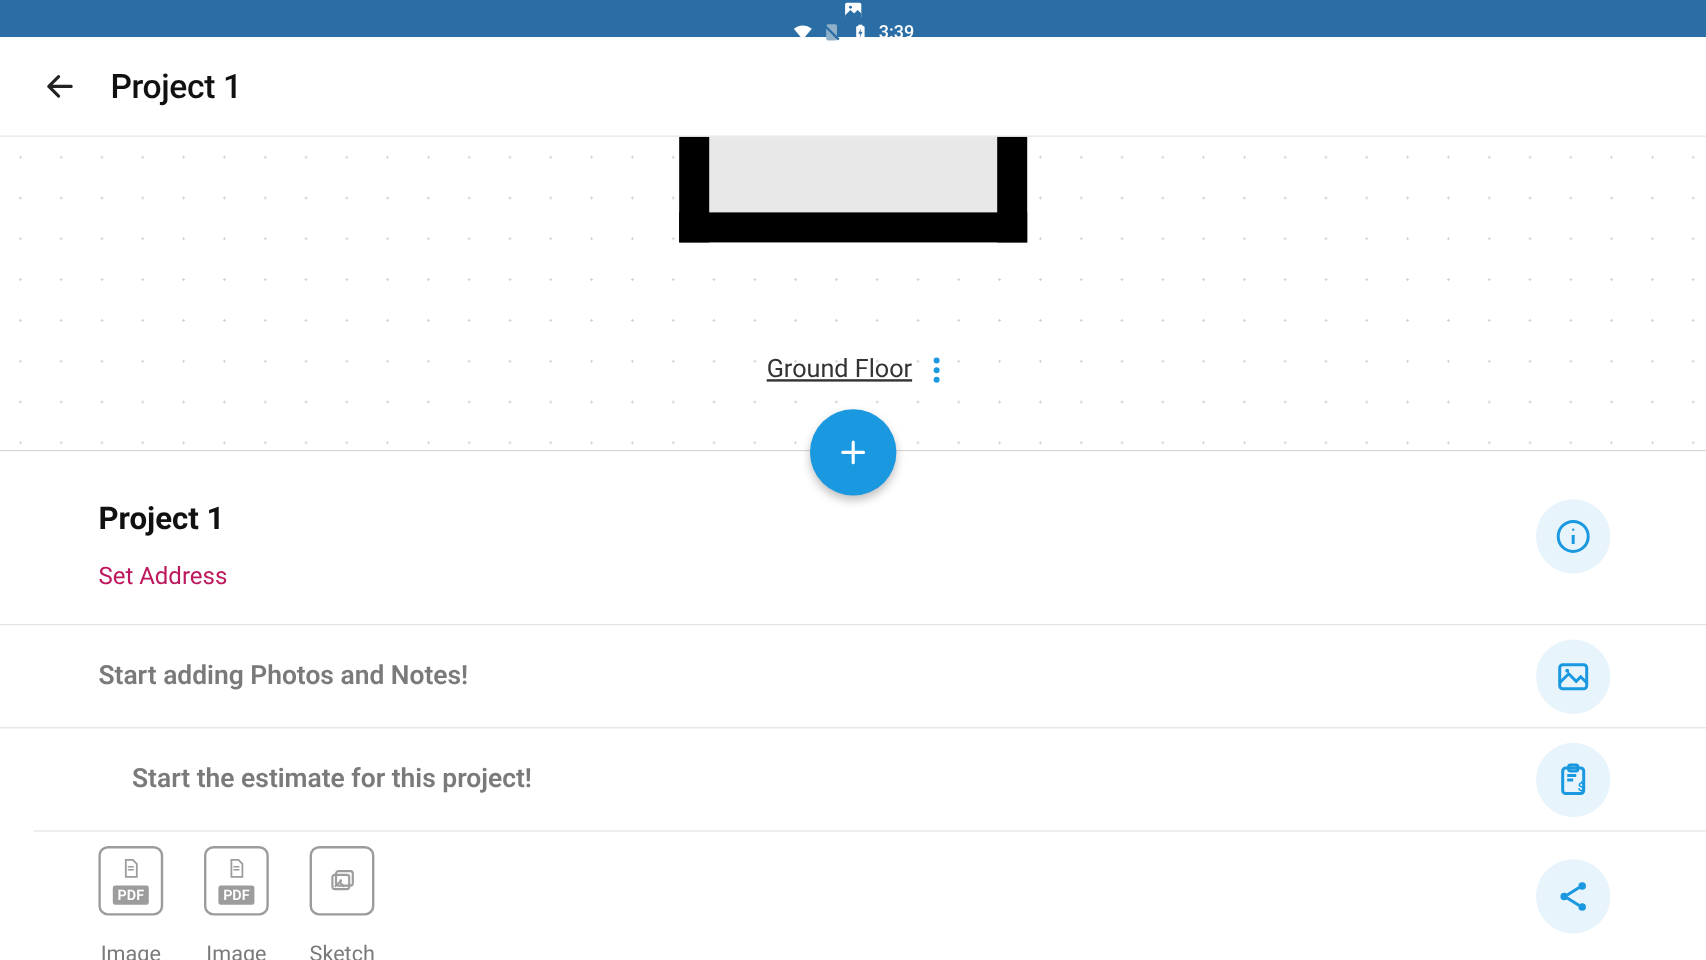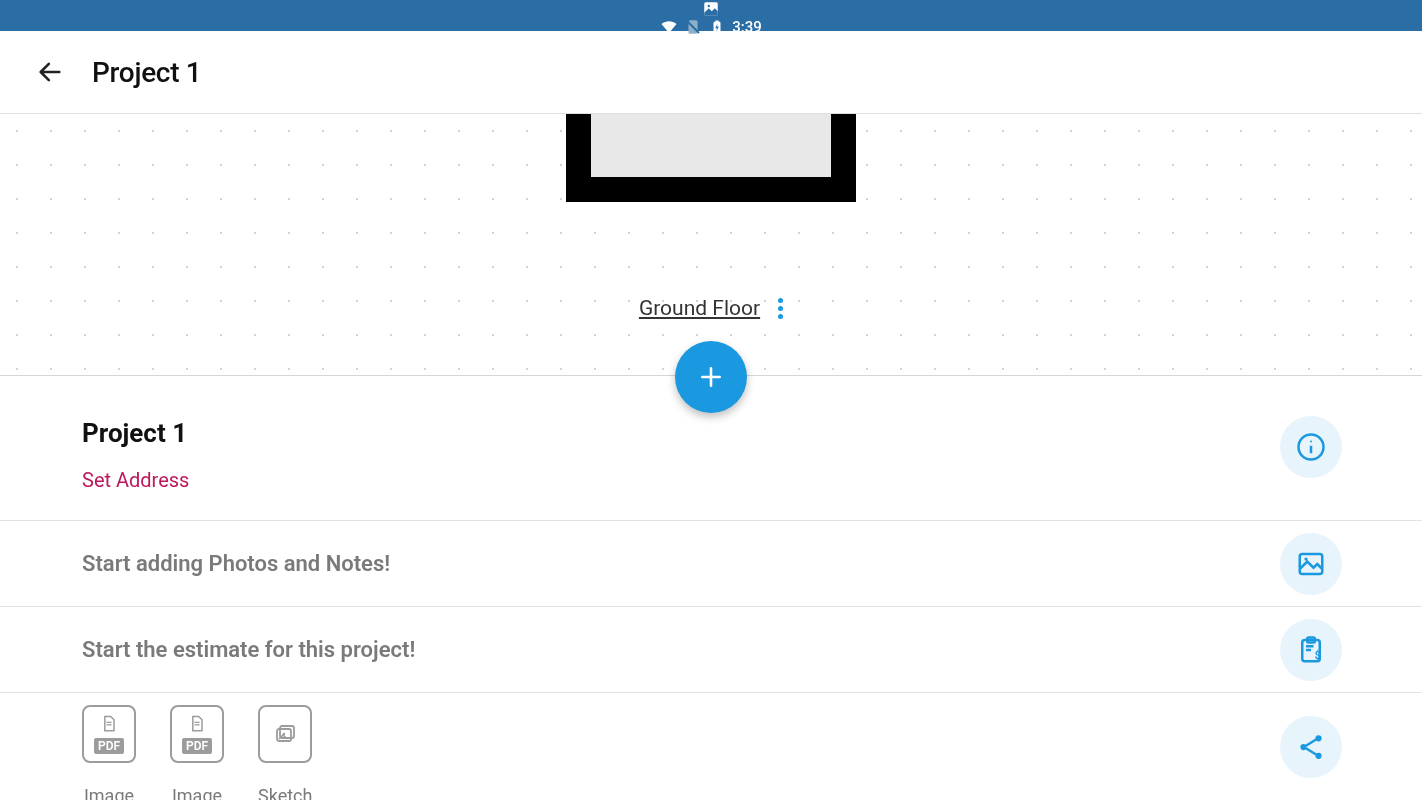--- a/index.html
+++ b/index.html
@@ -89,21 +89,21 @@
     top: 50%; transform: translateY(-50%);
   }
   .row .roundbtn svg { width: 30px; height: 30px; }
 
   .row1 { height: 145px; padding-top: 42px; align-items: flex-start; }
   .row1 .proj-name { font-size: 26px; font-weight: 700; color: #111; margin-bottom: 20px; }
   .row1 .set-address { font-size: 20px; color: #be185d; cursor: pointer; }
   .row1 .roundbtn { top: 40px; transform: none; }
 
   .row2 { height: 86px; }
-  .row3 { height: 86px; }
+  .row3 { height: 86px; margin-left: 28px; }
   .rowtext.gray { font-size: 22px; font-weight: 600; color: #7a7a7a; }
 
   .row4 { height: 108px; border-bottom: none; }
   .export-item { display:flex; flex-direction:column; align-items:center; gap:22px; margin-right: 34px; cursor:pointer; }
   .export-box {
     width: 54px; height: 58px; border: 2px solid #9c9c9c; border-radius: 8px;
     display:flex; flex-direction:column; align-items:center; justify-content:center; gap:2px;
     color:#9c9c9c;
   }
   .export-box .pdf { font-size: 12px; font-weight: 600; margin-top:2px; }

